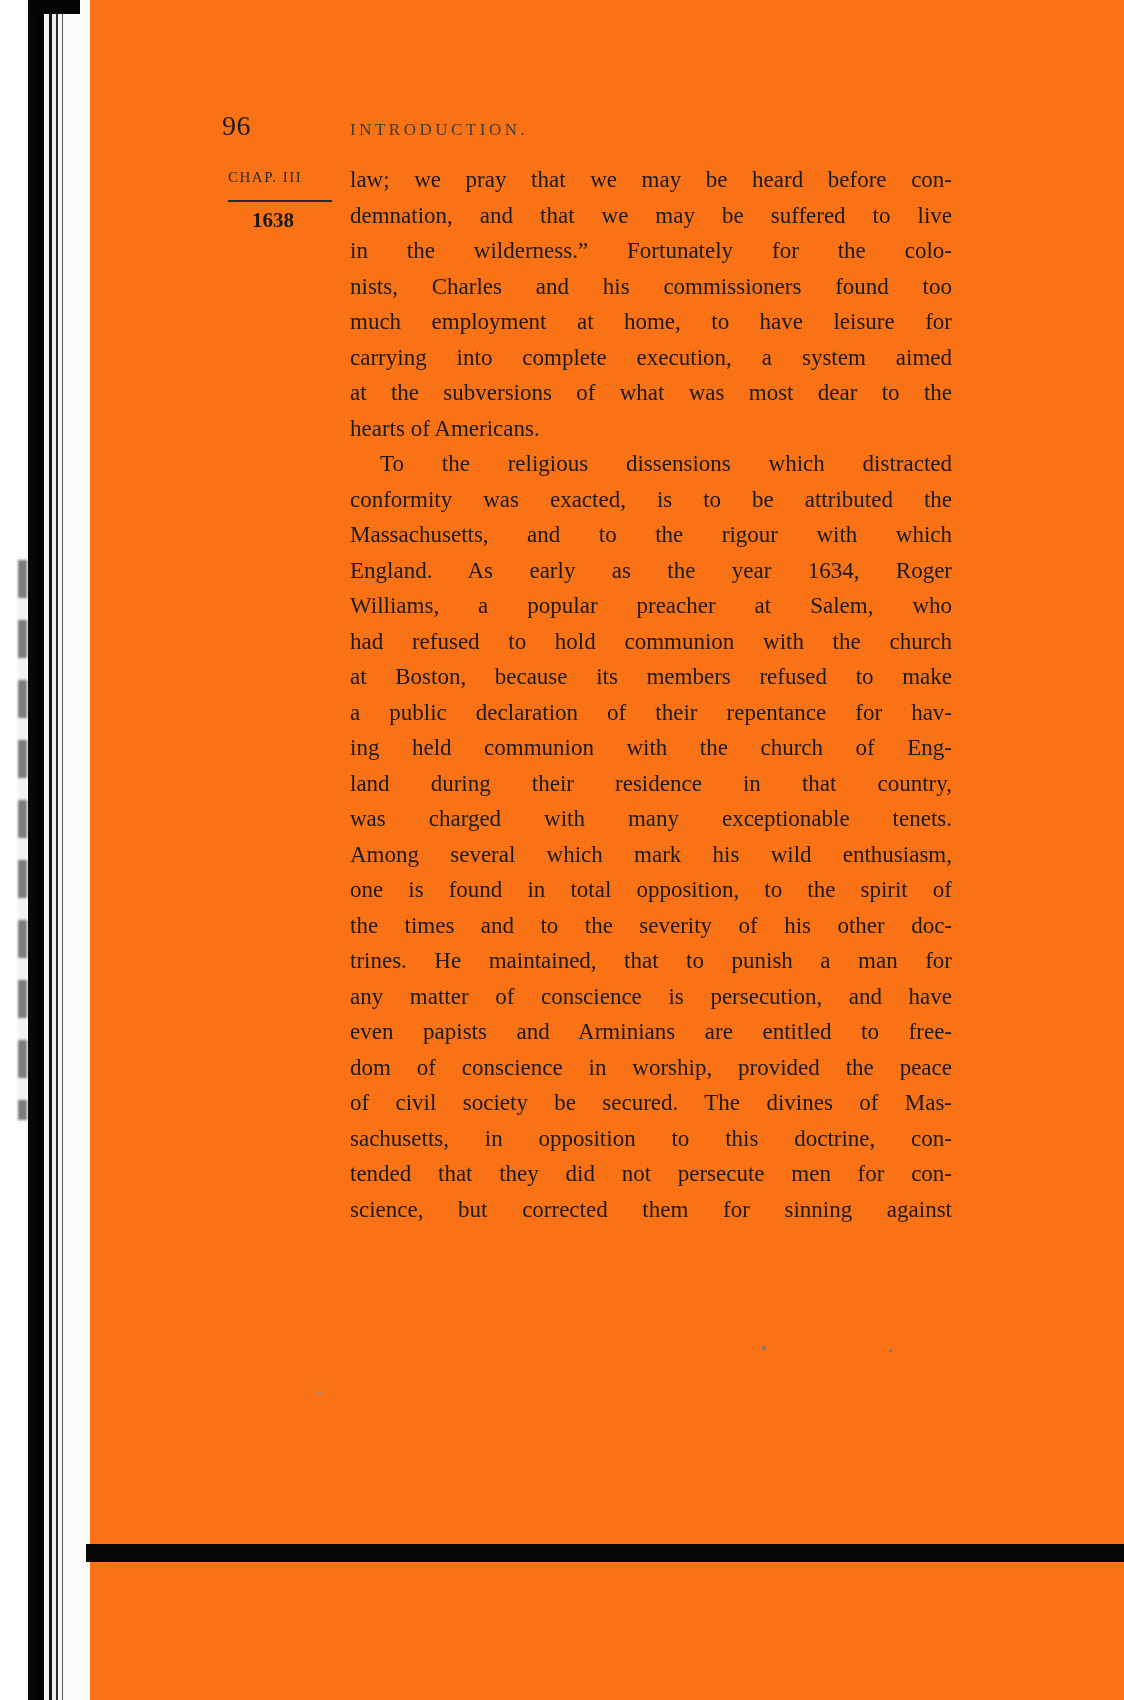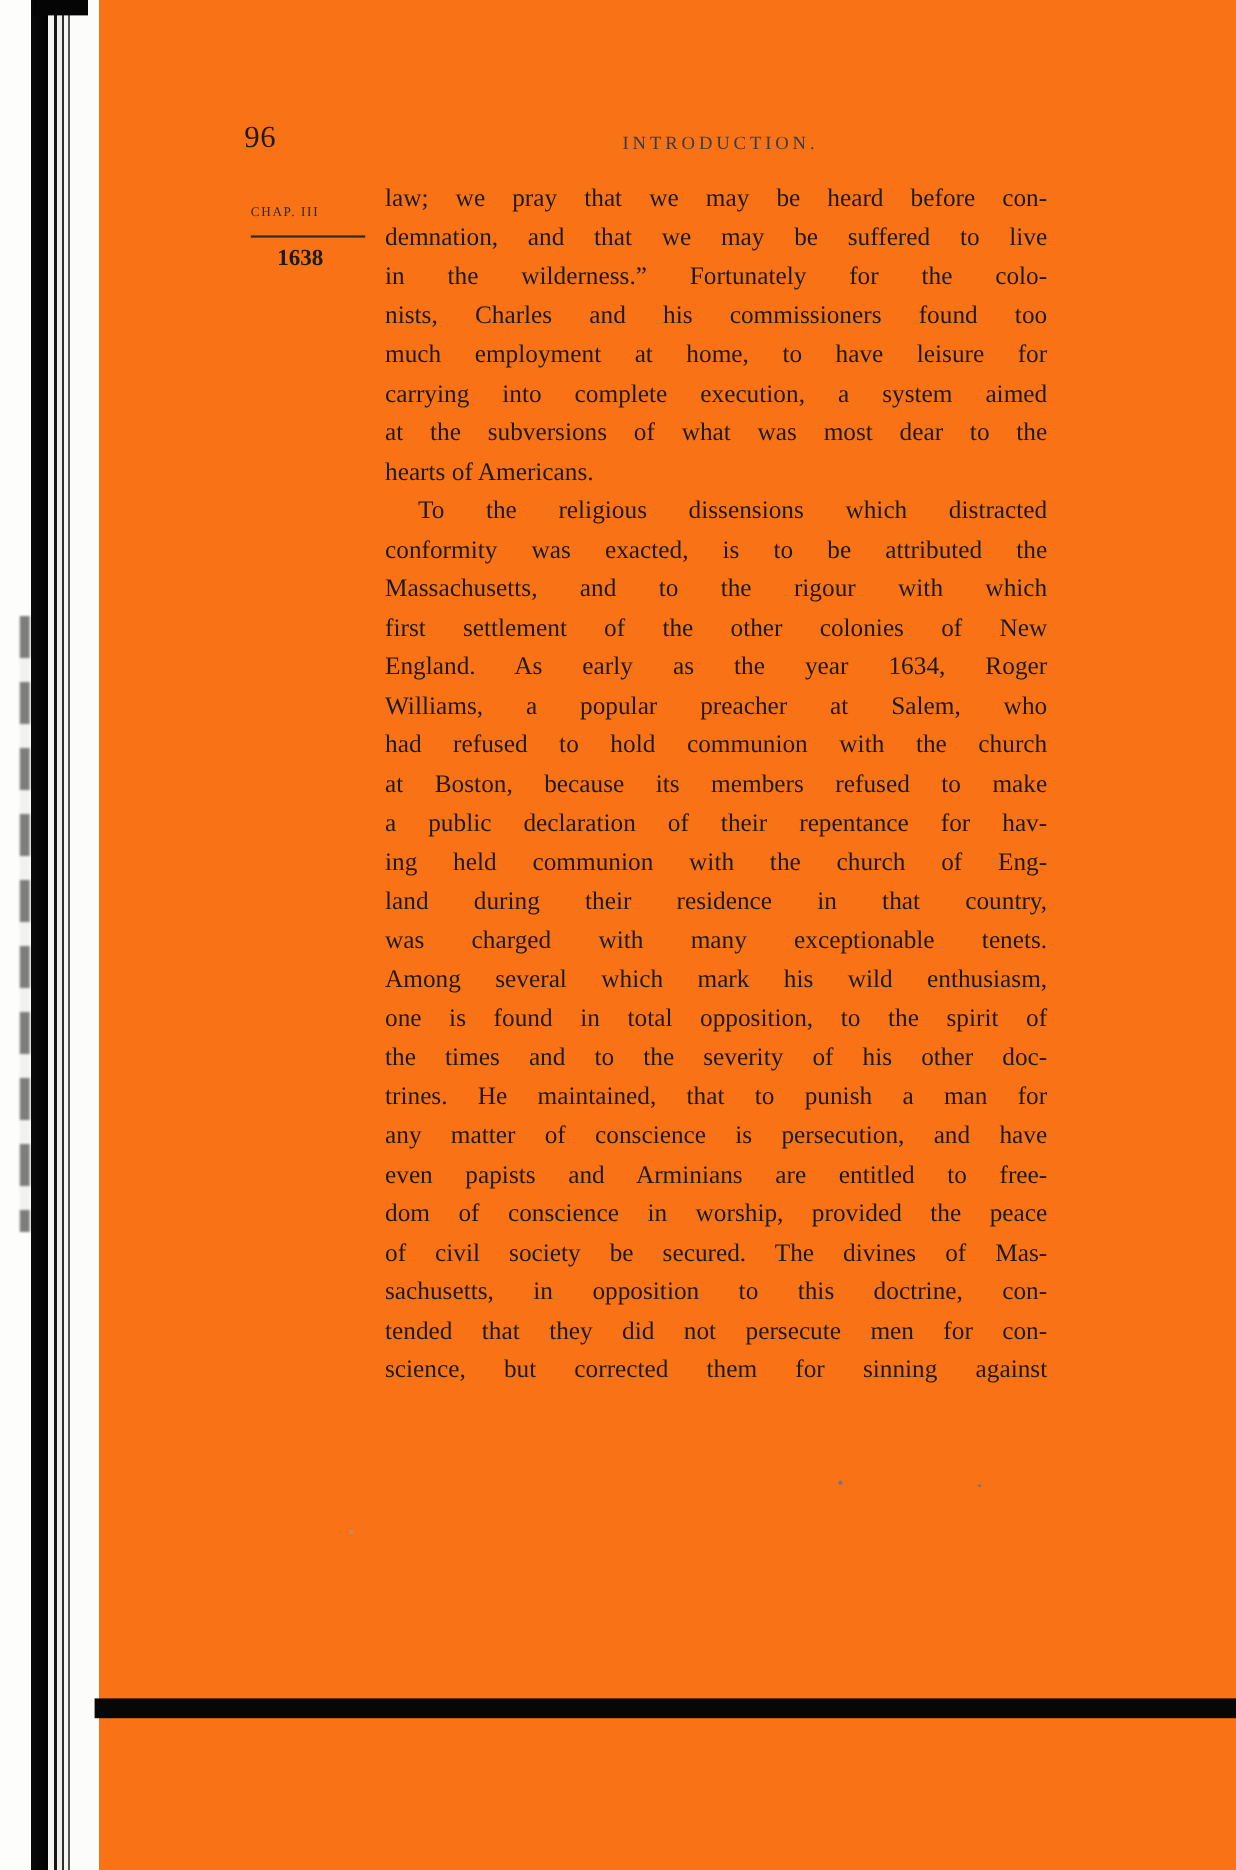--- a/index.html
+++ b/index.html
@@ -70,37 +70,35 @@
   .page-number {
     position: absolute;
     left: 222px; top: 110px;
     font-size: 28px;
     letter-spacing: 0.5px;
   }
   .running-header {
     position: absolute;
     left: 350px; top: 120px;
     width: 610px;
-    text-align: center;
     font-size: 17px;
     letter-spacing: 3.5px;
     color: #3c3c3c;
   }
 
   
   .margin-notes {
     position: absolute;
     left: 228px; top: 169px;
     width: 106px;
   }
   .margin-chapter {
-    font-size: 12px;
+    font-size: 15px;
     letter-spacing: 1.5px;
     color: #2a2a2a;
-    margin-top: 16px;
   }
   .margin-rule {
     margin-top: 14px;
     width: 104px;
     border-bottom: 2px solid #2a2a2a;
   }
   .margin-year {
     margin-top: 6px;
     padding-left: 24px;
     font-size: 21px;
@@ -156,21 +154,20 @@
       <div class="line">demnation, and that we may be suffered to live</div>
       <div class="line">in the wilderness.”  Fortunately for the colo-</div>
       <div class="line">nists, Charles and his commissioners found too</div>
       <div class="line">much employment at home, to have leisure for</div>
       <div class="line">carrying into complete execution, a system aimed</div>
       <div class="line">at the subversions of what was most dear to the</div>
       <div class="line last">hearts of Americans.</div>
       <div class="line indent">To the religious dissensions which distracted</div>
       <div class="line">conformity was exacted, is to be attributed the</div>
       <div class="line">Massachusetts, and to the rigour with which</div>
-      <div class="line">first settlement of the other colonies of New</div>
       <div class="line">England.  As early as the year 1634, Roger</div>
       <div class="line">Williams, a popular preacher at Salem, who</div>
       <div class="line">had refused to hold communion with the church</div>
       <div class="line">at Boston, because its members refused to make</div>
       <div class="line">a public declaration of their repentance for hav-</div>
       <div class="line">ing held communion with the church of Eng-</div>
       <div class="line">land during their residence in that country,</div>
       <div class="line">was charged with many exceptionable tenets.</div>
       <div class="line">Among several which mark his wild enthusiasm,</div>
       <div class="line">one is found in total opposition, to the spirit of</div>

